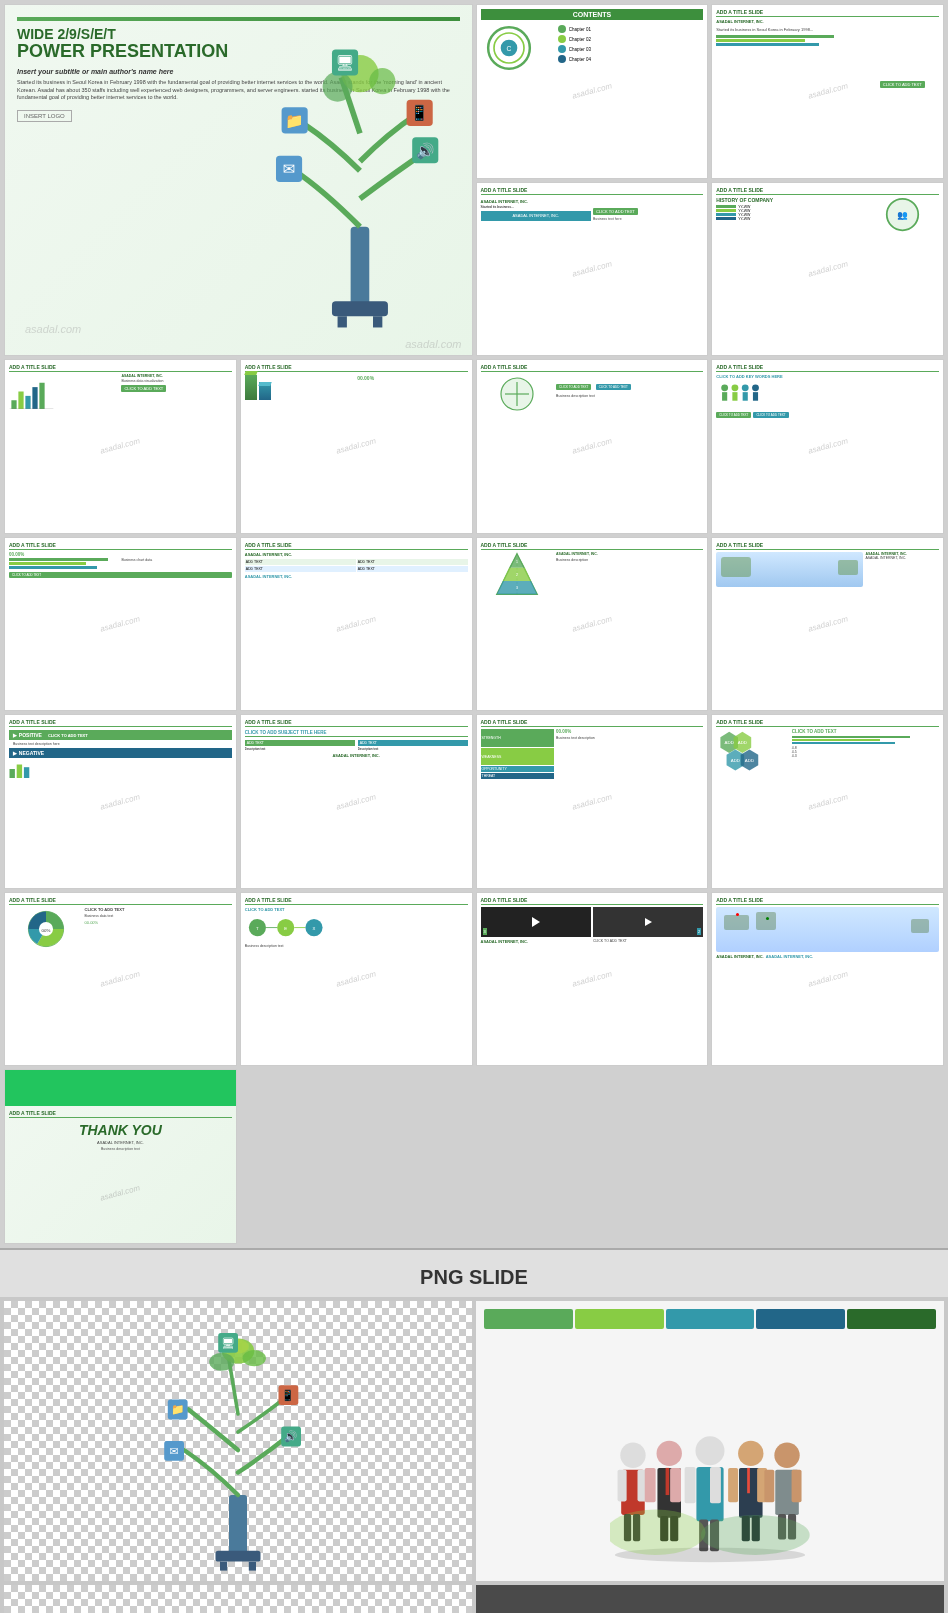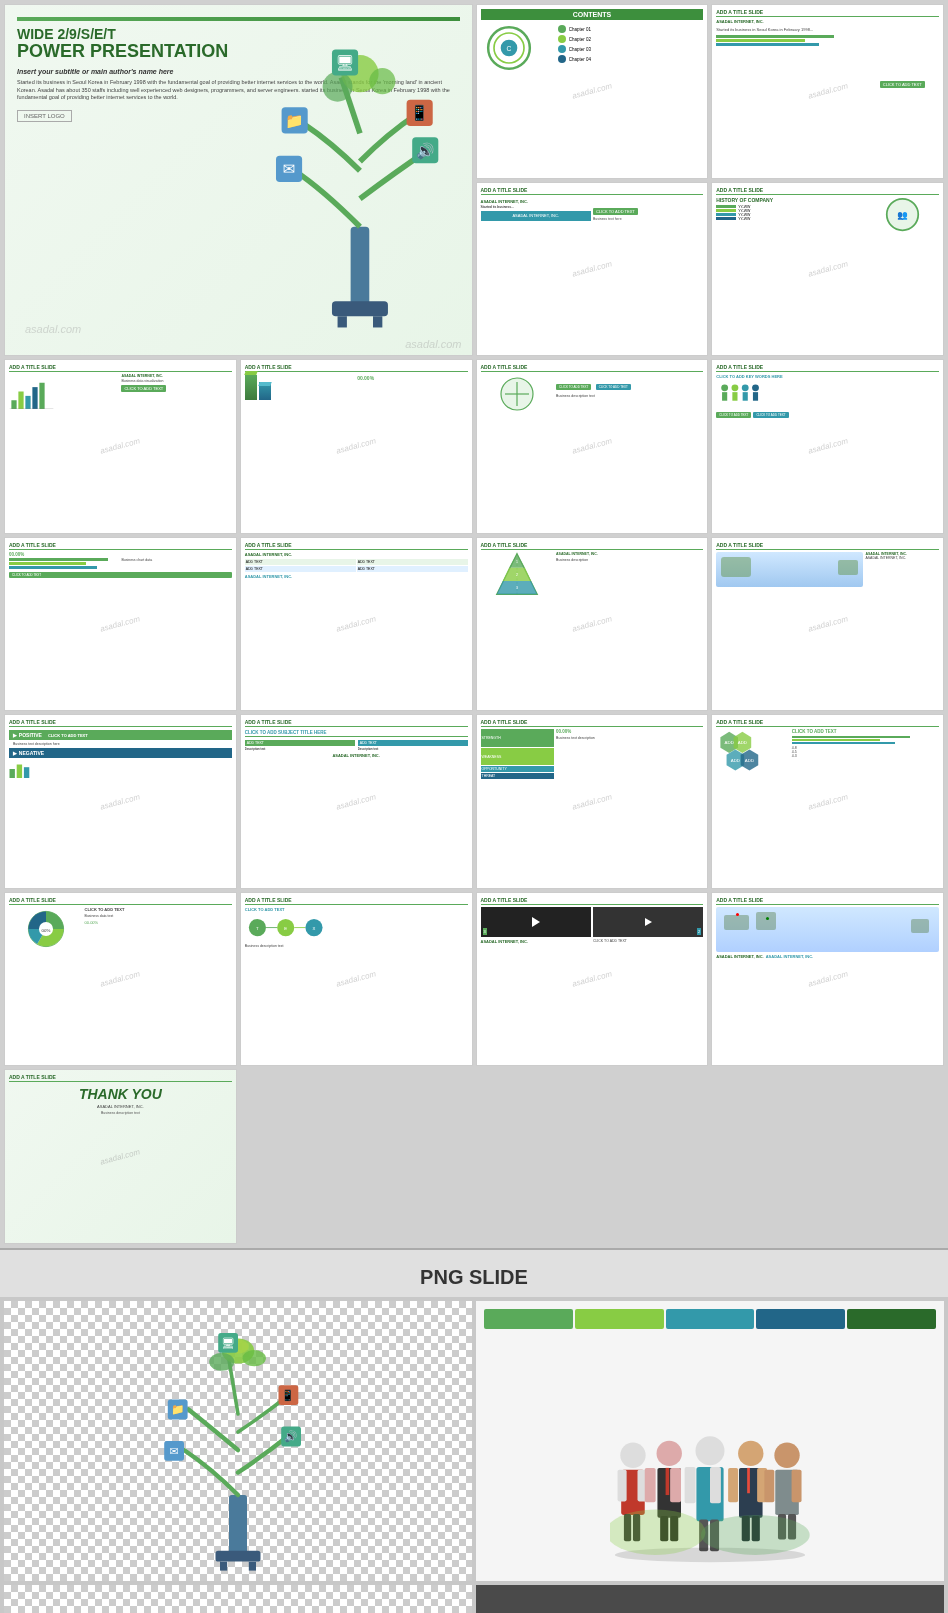--- a/index.html
+++ b/index.html
@@ -770,21 +770,21 @@
           <div style="display:flex; gap:2px; margin-top:2px;">
             <div style="font-size:4px; color:#2a6a2a; font-weight:bold;">ASADAL INTERNET, INC.</div>
             <div style="font-size:4px; color:#3399aa; font-weight:bold;">ASADAL INTERNET, INC.</div>
           </div>
         </div>
         <div class="slide-overlay-watermark">asadal.com</div>
       </div>
     </div>
 
     <div class="slide-thumb">
-      <div class="mini-slide" style="background:linear-gradient(135deg, #f0f8f0, #e8f5e8);">
+      <div class="mini-slide" style="background:linear-gradient(135deg, #f0f8f0, #e8f5e8);margin-top:36px;">
         <div class="mini-slide-header">ADD A TITLE SLIDE</div>
         <div style="margin-top:4px; text-align:center;">
           <div style="font-size:14px; font-weight:900; color:#2a6a2a; font-style:italic;">THANK YOU</div>
           <div style="font-size:4px; color:#444; margin-top:2px;">ASADAL INTERNET, INC.</div>
           <div style="font-size:3.5px; color:#555; margin-top:2px;">Business description text</div>
         </div>
         <div class="slide-overlay-watermark">asadal.com</div>
       </div>
     </div>
 

